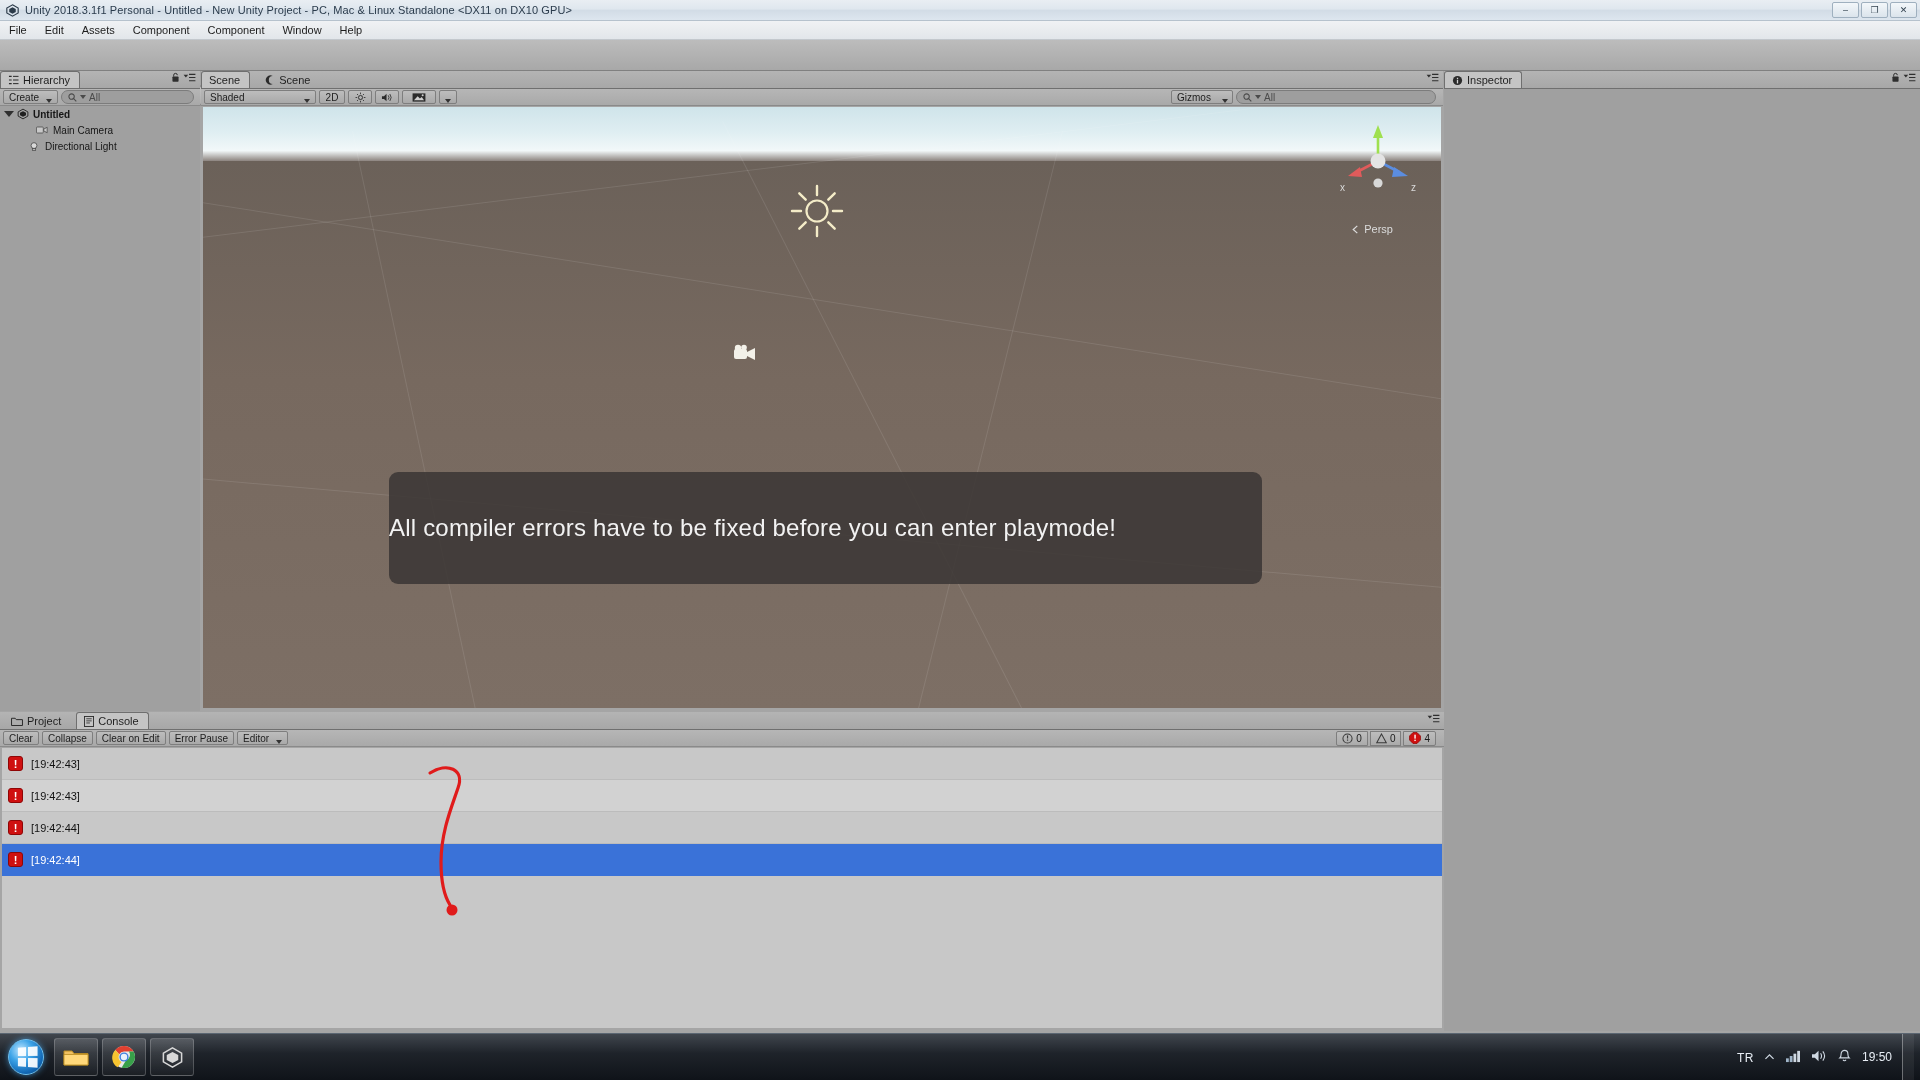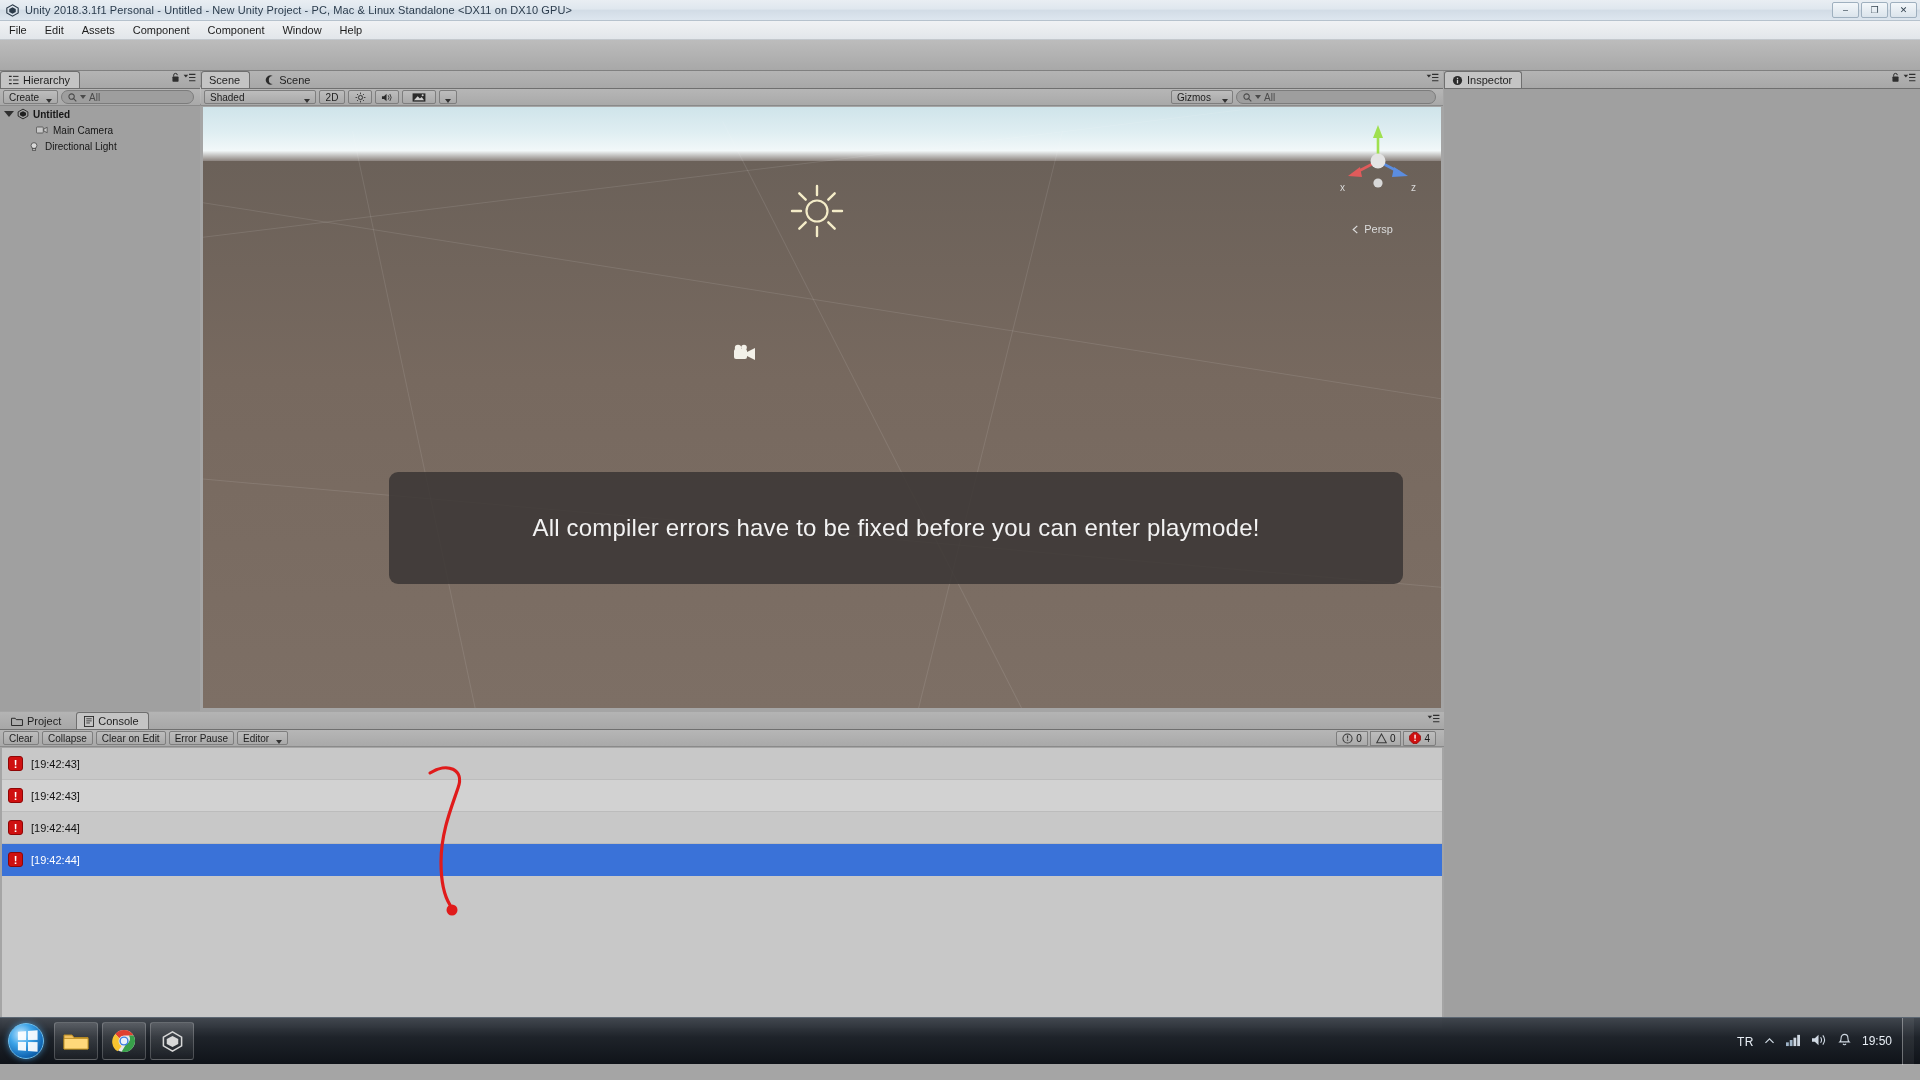--- a/index.html
+++ b/index.html
@@ -137,23 +137,23 @@
 
   
   #scene { left:201px; top:71px; width:1242px; height:640px; }
   .scene-view { position:absolute; left:2px; top:36px; right:2px; bottom:3px; overflow:hidden; background:#6f6560; }
   .sky { position:absolute; left:0; top:0; right:0; height:56px;
         background: linear-gradient(to bottom,#cfe4ea 0%, #dfeef2 45%, #f2f8f9 78%, #8f8782 96%, #6e6560 100%); }
   .ground { position:absolute; left:0; top:54px; right:0; bottom:0;
         background: linear-gradient(to bottom,#6b6159 0%, #77695f 40%, #7d6f65 100%); }
   .gline { position:absolute; background:rgba(255,255,255,0.10); transform-origin:0 0; }
   .dialog {
-    position:absolute; left:186px; top:365px; width:1014px; height:112px;
+    position:absolute; left:186px; top:365px; width:873px; height:112px;
     background:rgba(58,54,52,0.86); border-radius:9px;
-    display:flex; align-items:center; justify-content:center;
+    display:flex; align-items:center; justify-content:flex-start;
     color:#f2f2f2; font-size:24px; letter-spacing:0.2px; text-align:center;
   }
   .persp-label { position:absolute; right:48px; top:116px; color:#dcdcdc; font-size:11px; display:flex; align-items:center; gap:4px; }
 
   
   #inspector { left:1444px; top:71px; width:476px; height:960px; background:#a0a0a0; }
   .insp-body { position:absolute; left:0; top:19px; right:0; bottom:0; background:#a0a0a0; }
 
   
   #console { left:0; top:712px; width:1444px; height:319px; }
@@ -167,21 +167,21 @@
   .counters { display:flex; align-items:center; gap:2px; }
   .counter { height:15px; display:flex; align-items:center; gap:3px; padding:0 5px; font-size:10px; color:#1a1a1a;
     background: linear-gradient(to bottom,#bdbdbd,#ababab); border:1px solid #7e7e7e; }
   .counter:first-child { border-radius:2px 0 0 2px; }
   .counter:last-child { border-radius:0 2px 2px 0; }
 
   
   .annot { position:absolute; left:0; top:712px; width:1444px; height:319px; pointer-events:none; }
 
   
-  .taskbar { position:absolute; left:0; bottom:16px; width:1920px; height:47px;
+  .taskbar { position:absolute; left:0; bottom:0; width:1920px; height:47px;
     background: linear-gradient(to bottom, rgba(60,66,74,0.96) 0%, rgba(26,31,38,0.97) 42%, rgba(12,16,22,0.98) 100%);
     border-top:1px solid #5b6672; display:flex; align-items:center; }
   .start-orb { width:48px; height:42px; margin-left:2px; display:flex; align-items:center; justify-content:center; }
   .orb { width:36px; height:36px; border-radius:50%;
     background: radial-gradient(circle at 35% 30%, #bfe6ff 0%, #3da4e8 35%, #1268b5 70%, #0a3c6e 100%);
     border:1px solid #6fc0ef; box-shadow:0 0 6px rgba(80,180,255,0.6); position:relative; }
   .orb:after { content:""; position:absolute; left:8px; top:7px; width:20px; height:20px;
     background:
       linear-gradient(#fff,#fff) 0 0/9px 9px no-repeat,
       linear-gradient(#fff,#fff) 11px 0/9px 9px no-repeat,

